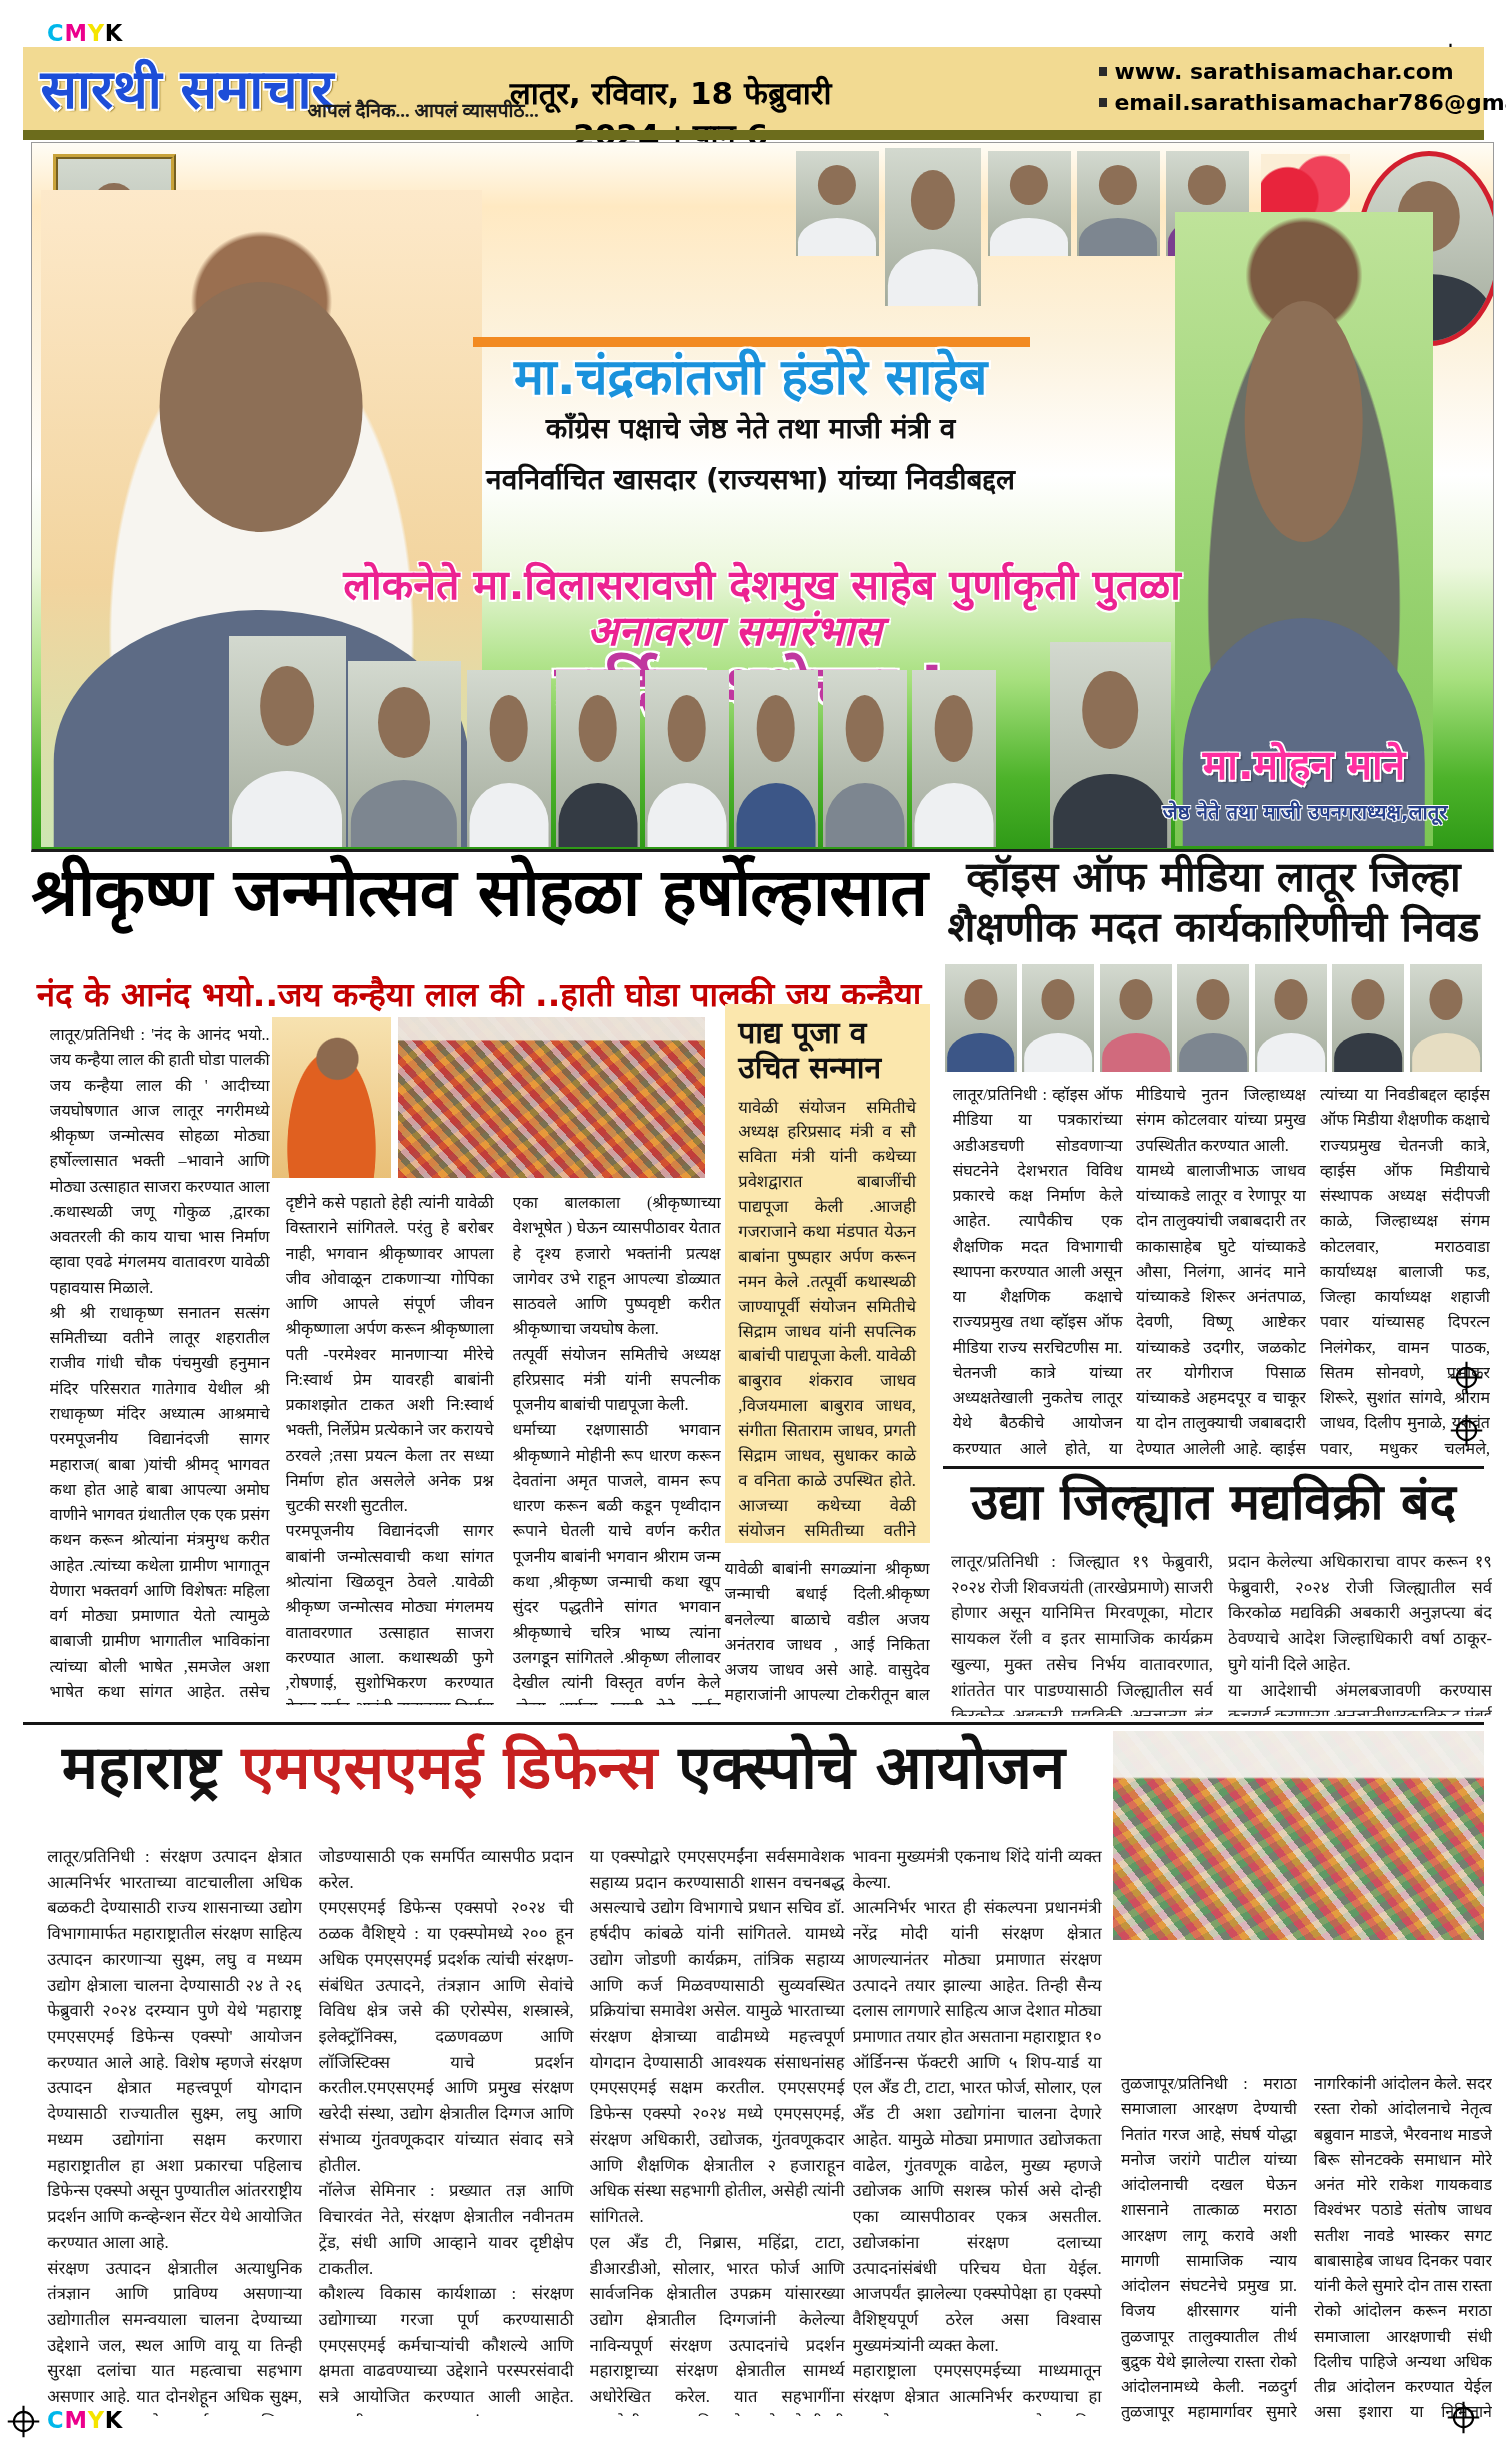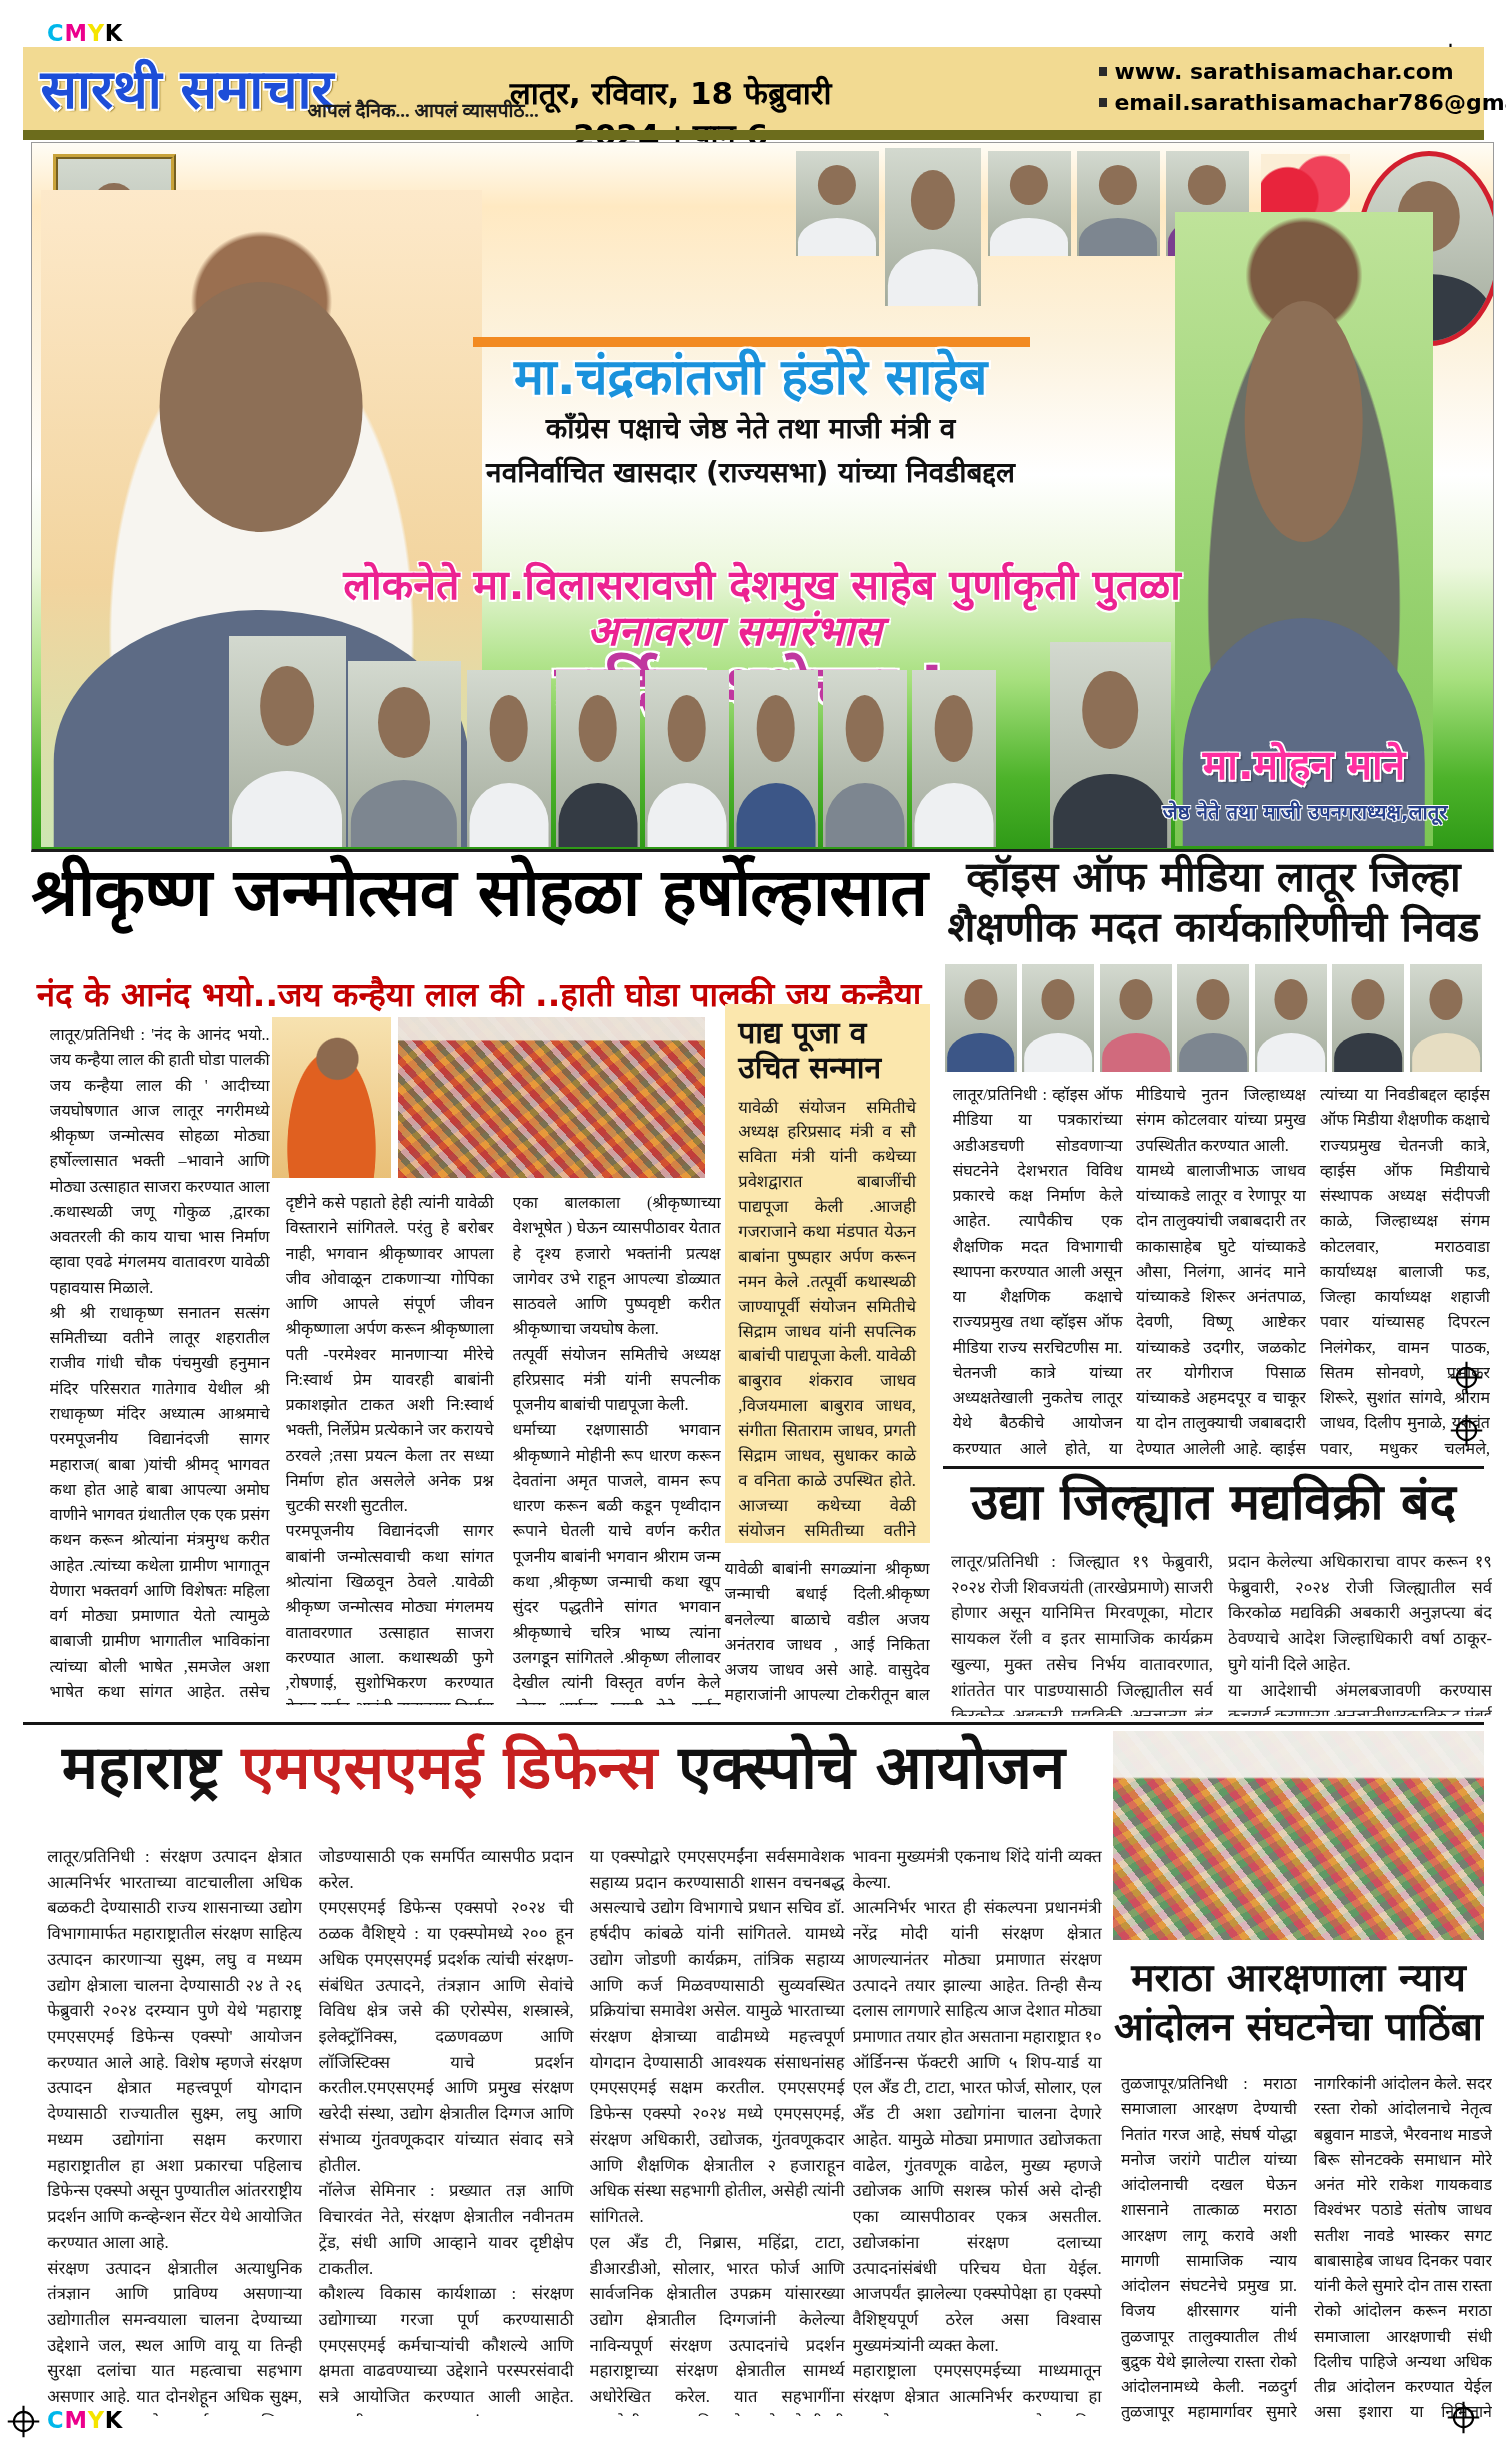--- a/index.html
+++ b/index.html
@@ -139,21 +139,21 @@
 
     <div class="tulips abs" style="left:1229px;top:10.5px;width:89px;height:220px;"></div>
     <div class="portrait sh-dark abs" style="left:1324px;top:7.5px;width:136px;height:185px;border-radius:50%;border:5.3px solid #d21f2e;"></div>
 
     <div class="portrait handore abs" style="left:9px;top:47px;width:441px;height:657px;"></div>
     <div class="portrait suitman abs" style="left:1143px;top:69px;width:258px;height:634px;"></div>
 
     <div class="abs obar" style="left:441px;top:194px;width:557px;height:9.8px;"></div>
     <div class="abs ctr hd btitle" style="left:316px;top:208px;width:806px;">मा.चंद्रकांतजी हंडोरे साहेब</div>
     <div class="abs ctr hd bsub" style="left:316px;top:265px;width:806px;">काँग्रेस पक्षाचे जेष्ठ नेते तथा माजी मंत्री व</div>
-    <div class="abs ctr hd bsub" style="left:316px;top:309px;width:806px;">नवनिर्वाचित खासदार (राज्यसभा) यांच्या निवडीबद्दल</div>
+    <div class="abs ctr hd bsub" style="left:316px;top:316px;width:806px;">नवनिर्वाचित खासदार (राज्यसभा) यांच्या निवडीबद्दल</div>
     <div class="abs ctr hd bpink" style="left:30px;top:422px;width:1401px;">लोकनेते मा.विलासरावजी देशमुख साहेब पुर्णाकृती पुतळा</div>
     <div class="abs ctr hd bpink" style="left:300px;top:468px;width:806px;font-style:italic;">अनावरण समारंभास</div>
     <div class="abs ctr hd bgreet2" style="left:316px;top:514px;width:806px;">हार्दिक शुभेच्छा !</div>
 
     <div class="portrait sh-white abs" style="left:197px;top:493px;width:117px;height:211px;"></div>
     <div class="portrait sh-gray abs" style="left:316px;top:518px;width:113px;height:186px;"></div>
     <div class="portrait sh-white abs" style="left:435px;top:527px;width:84px;height:177px;"></div>
     <div class="portrait sh-dark abs" style="left:524px;top:527px;width:84px;height:177px;"></div>
     <div class="portrait sh-white abs" style="left:613px;top:527px;width:84px;height:177px;"></div>
     <div class="portrait sh-blue abs" style="left:702px;top:527px;width:84px;height:177px;"></div>
@@ -244,22 +244,20 @@
     <div class="abs just bodytxt2 pre clip" style="left:559px;top:113px;width:255px;height:572px;">या एक्स्पोद्वारे एमएसएमईंना सर्वसमावेशक सहाय्य प्रदान करण्यासाठी शासन वचनबद्ध असल्याचे उद्योग विभागाचे प्रधान सचिव डॉ. हर्षदीप कांबळे यांनी सांगितले. यामध्ये उद्योग जोडणी कार्यक्रम, तांत्रिक सहाय्य आणि कर्ज मिळवण्यासाठी सुव्यवस्थित प्रक्रियांचा समावेश असेल. यामुळे भारताच्या संरक्षण क्षेत्राच्या वाढीमध्ये महत्त्वपूर्ण योगदान देण्यासाठी आवश्यक संसाधनांसह एमएसएमई सक्षम करतील. एमएसएमई डिफेन्स एक्स्पो २०२४ मध्ये एमएसएमई, संरक्षण अधिकारी, उद्योजक, गुंतवणूकदार आणि शैक्षणिक क्षेत्रातील २ हजाराहून अधिक संस्था सहभागी होतील, असेही त्यांनी सांगितले.
 एल अँड टी, निब्रास, महिंद्रा, टाटा, डीआरडीओ, सोलार, भारत फोर्ज आणि सार्वजनिक क्षेत्रातील उपक्रम यांसारख्या उद्योग क्षेत्रातील दिग्गजांनी केलेल्या नाविन्यपूर्ण संरक्षण उत्पादनांचे प्रदर्शन महाराष्ट्राच्या संरक्षण क्षेत्रातील सामर्थ्य अधोरेखित करेल. यात सहभागींना फायदेशीर व्यावसायिक सेवा, शेकडो बी2बी बैठका यांचा आणि संपूर्ण संरक्षण मालिकेचा लाभ घेता येईल.
 ''हा एक्सपो आपल्या राज्याच्या संरक्षण क्षमता बळकट करण्याच्या शासनाची वचनबद्धता अधोरेखित करते. नाविन्य, आत्मनिर्भरतेला, रोजगार निर्मितीला चालना देणारा आहे आणि नवकल्पनांना चालना देणारा आहे'', अशा</div>
     <div class="abs just bodytxt2 pre clip" style="left:822px;top:113px;width:249px;height:572px;">भावना मुख्यमंत्री एकनाथ शिंदे यांनी व्यक्त केल्या.
 आत्मनिर्भर भारत ही संकल्पना प्रधानमंत्री नरेंद्र मोदी यांनी संरक्षण क्षेत्रात आणल्यानंतर मोठ्या प्रमाणात संरक्षण उत्पादने तयार झाल्या आहेत. तिन्ही सैन्य दलास लागणारे साहित्य आज देशात मोठ्या प्रमाणात तयार होत असताना महाराष्ट्रात १० ऑर्डिनन्स फॅक्टरी आणि ५ शिप-यार्ड या एल अँड टी, टाटा, भारत फोर्ज, सोलार, एल अँड टी अशा उद्योगांना चालना देणारे आहेत. यामुळे मोठ्या प्रमाणात उद्योजकता वाढेल, गुंतवणूक वाढेल, मुख्य म्हणजे उद्योजक आणि सशस्त्र फोर्स असे दोन्ही एका व्यासपीठावर एकत्र असतील. उद्योजकांना संरक्षण दलाच्या उत्पादनांसंबंधी परिचय घेता येईल. आजपर्यंत झालेल्या एक्स्पोपेक्षा हा एक्स्पो वैशिष्ट्यपूर्ण ठरेल असा विश्वास मुख्यमंत्र्यांनी व्यक्त केला.
 महाराष्ट्राला एमएसएमईच्या माध्यमातून संरक्षण क्षेत्रात आत्मनिर्भर करण्याचा हा एक्स्पो एक महत्वाचा टप्पा आहे. स्थानिक व्यवसायांना बळ देऊन समृद्धशाली महाराष्ट्र घडविण्यासाठी हातभार लावणारा ठरेल, अशी उमेद मुख्यमंत्र्यांनी देखील व्यक्त केली.</div>
   </div>
 
   <div class="abs" style="left:1113px;top:1731px;width:371px;height:719px;">
     <div class="crowd crowd2 abs" style="left:0;top:0;width:371px;height:209px;"></div>
-    <div class="abs ctr hd maheadline pre" style="left:0;top:223px;width:371px;">मराठा आरक्षणाला न्याय
-आंदोलन संघटनेचा पाठिंबा</div>
     <div class="abs just bodytxt pre clip" style="left:0;top:340px;width:176px;height:354px;">तुळजापूर/प्रतिनिधी : मराठा समाजाला आरक्षण देण्याची नितांत गरज आहे, संघर्ष योद्धा मनोज जरांगे पाटील यांच्या आंदोलनाची दखल घेऊन शासनाने तात्काळ मराठा आरक्षण लागू करावे अशी मागणी सामाजिक न्याय आंदोलन संघटनेचे प्रमुख प्रा. विजय क्षीरसागर यांनी तुळजापूर तालुक्यातील तीर्थ बुद्रुक येथे झालेल्या रास्ता रोको आंदोलनामध्ये केली. नळदुर्ग तुळजापूर महामार्गावर सुमारे दोन अडीच तास जोरदार रस्ता रोको करण्यात आला होता शेकडे वाहनांची गर्दी या निमित्ताने दुतर्फा झाली होती.
 तुळजापूर तालुक्यातील तीर्थ बुद्रुक येथे तीर्थ बुद्रुक तीर्थ खुर्द बारूळ आणि बिजनवाडी येथील</div>
     <div class="abs just bodytxt pre clip" style="left:193px;top:340px;width:178px;height:354px;">नागरिकांनी आंदोलन केले. सदर रस्ता रोको आंदोलनाचे नेतृत्व बब्रुवान माडजे, भैरवनाथ माडजे बिरू सोनटक्के समाधान मोरे अनंत मोरे राकेश गायकवाड विश्वंभर पठाडे संतोष जाधव सतीश नावडे भास्कर सगट बाबासाहेब जाधव दिनकर पवार यांनी केले सुमारे दोन तास रास्ता रोको आंदोलन करून मराठा समाजाला आरक्षणाची संधी दिलीच पाहिजे अन्यथा अधिक तीव्र आंदोलन करण्यात येईल असा इशारा या निमित्ताने देण्यात आला मराठा आरक्षणाच्या या प्रश्नाला सामाजिक न्याय आंदोलन संघटनेने याप्रसंगी पाठिंबा दिला आणि प्रा. विजय क्षीरसागर यांनी शासनाने तातडीने मराठा आरक्षण लागू करावी अशी जोरदार मागणी केली.</div>
   </div>
 
   <div class="abs" style="left:6px;top:2404px;">
     <svg class="regmark" viewBox="0 0 40 40">
         <circle cx="20" cy="20" r="11" fill="none" stroke="#000" stroke-width="2.4"></circle>
         <line x1="20" y1="2" x2="20" y2="38" stroke="#000" stroke-width="2.4"></line>
         <line x1="2" y1="20" x2="38" y2="20" stroke="#000" stroke-width="2.4"></line>

